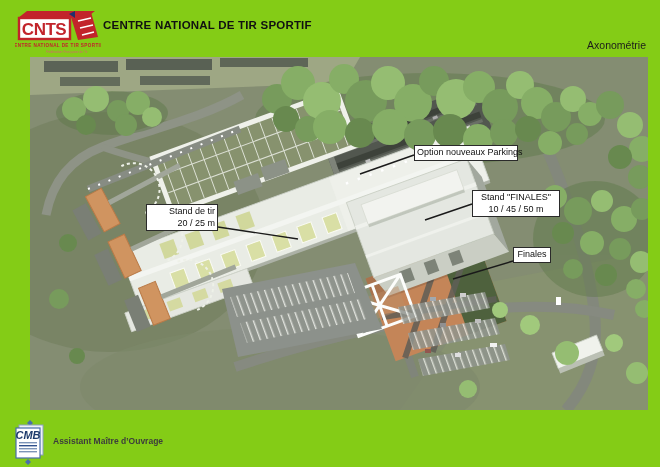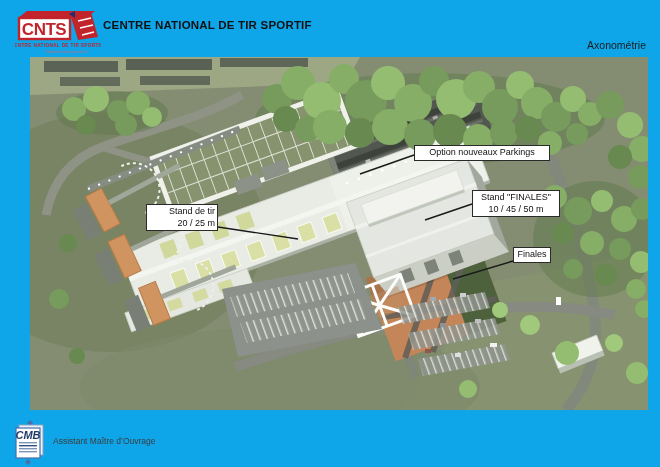--- a/index.html
+++ b/index.html
@@ -1,36 +1,36 @@
 <!DOCTYPE html>
 <html><head>
 <meta charset="utf-8">
 <style>
   html,body{margin:0;padding:0;background:#e8e8e8;}
-  .slide{position:relative;width:660px;height:467px;background:#0ea5e9;
+  .slide{position:relative;width:660px;height:467px;background:#84cc16;
          font-family:"Liberation Sans",sans-serif;overflow:hidden;margin:0 auto;}
 
   
   .logo-cnts{position:absolute;left:15px;top:8px;}
   .titles{position:absolute;left:103px;top:18px;color:#111;}
   .titles .t1,.titles .t2{font-size:11.5px;font-weight:bold;line-height:14px;letter-spacing:.2px;}
   .view-label{position:absolute;right:14px;top:39px;font-size:10.5px;color:#1c1c1c;}
 
   
   .render{position:absolute;left:30px;top:57px;width:618px;height:353px;background:#7b8568;}
   .render svg.scene{position:absolute;left:0;top:0;}
 
   
   .callout{position:absolute;background:#fff;border:1px solid #2a2a2a;color:#101010;
            font-size:9px;line-height:11.5px;text-align:center;padding:1px 2px;
            box-sizing:border-box;white-space:nowrap;}
 
   
   .logo-cmb{position:absolute;left:10px;top:419px;}
-  .role{position:absolute;left:53px;top:436px;font-size:8.5px;color:#3d3d3d;}
+  .role{position:absolute;left:53px;top:436px;font-size:8.5px;color:#3d3d3d;font-weight:bold;}
 </style>
 </head>
 <body>
 
 <div class="slide">
 
   <div class="logo-cnts">
     <svg width="86" height="48" viewBox="0 0 86 48">
       <polygon points="3,10 12,3 80,3 71,10" fill="#c2242b"></polygon>
       <rect x="4" y="10" width="51" height="21" fill="#ffffff" stroke="#c2242b" stroke-width="2.4"></rect>
@@ -280,21 +280,21 @@
       <rect x="0" y="0" width="618" height="353" fill="#ffffff" opacity="0.07"></rect>
 
       <g stroke="#1a1a1a" stroke-width="1.4" fill="none">
         <path d="M384,98 L330,117"></path>
         <path d="M442,147 L395,163"></path>
         <path d="M188,170 L268,182"></path>
         <path d="M483,204 L423,222"></path>
       </g>
     </svg>
 
-    <div class="callout" style="left:384px;top:88px;width:136px;">
+    <div class="callout" style="left:384px;top:88px;width:104px;">
       <div>Option nouveaux Parkings</div>
     </div>
 
     <div class="callout" style="left:442px;top:133px;width:88px;">
       <div>Stand "FINALES"</div>
       <div>10 / 45 / 50 m</div>
     </div>
 
     <div class="callout" style="left:116px;top:147px;width:72px;text-align:right;">
       <div>Stand de tir</div>

